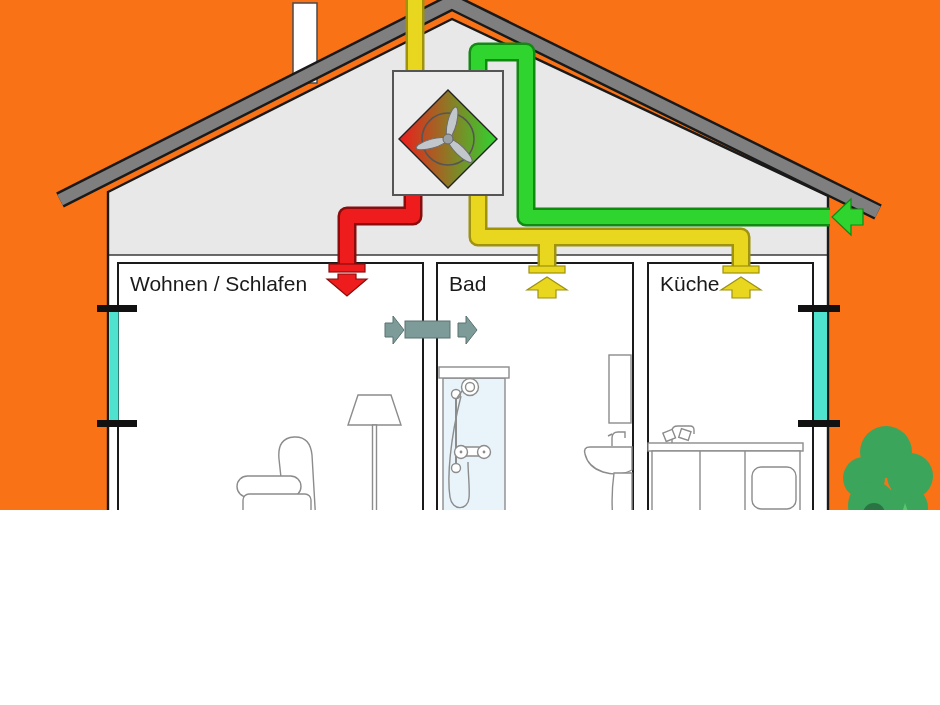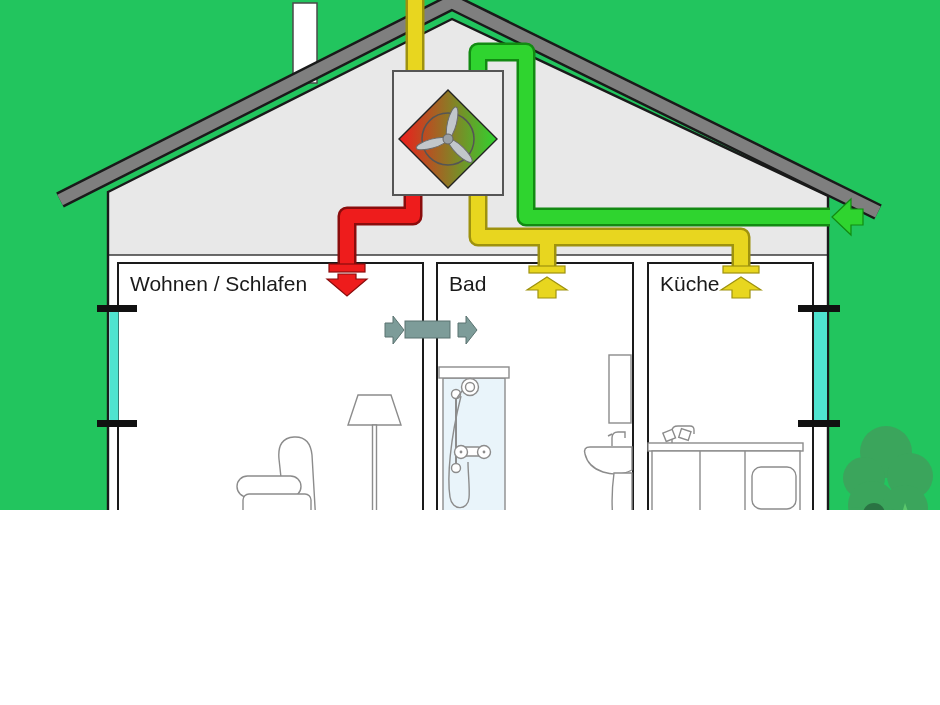--- a/index.html
+++ b/index.html
@@ -1,16 +1,16 @@
 <!DOCTYPE html>
 <html><head>
 <meta charset="utf-8">
 <style>
   html,body{margin:0;padding:0;background:#ffffff;}
-  .canvas{position:relative;width:940px;height:510px;background:#22c55e;overflow:hidden;
+  .canvas{position:relative;width:940px;height:510px;background:#f97316;overflow:hidden;
           font-family:"Liberation Sans", sans-serif;}
   svg{position:absolute;left:0;top:0;}
   text.room-label{font-family:"Liberation Sans", sans-serif;font-size:21px;fill:#1a1a1a;}
   .thin{stroke:#8c8c8c;stroke-width:1.4;fill:#ffffff;}
   .thinN{stroke:#8c8c8c;stroke-width:1.4;fill:none;}
 </style>
 </head>
 <body>
 
 <div class="canvas">

